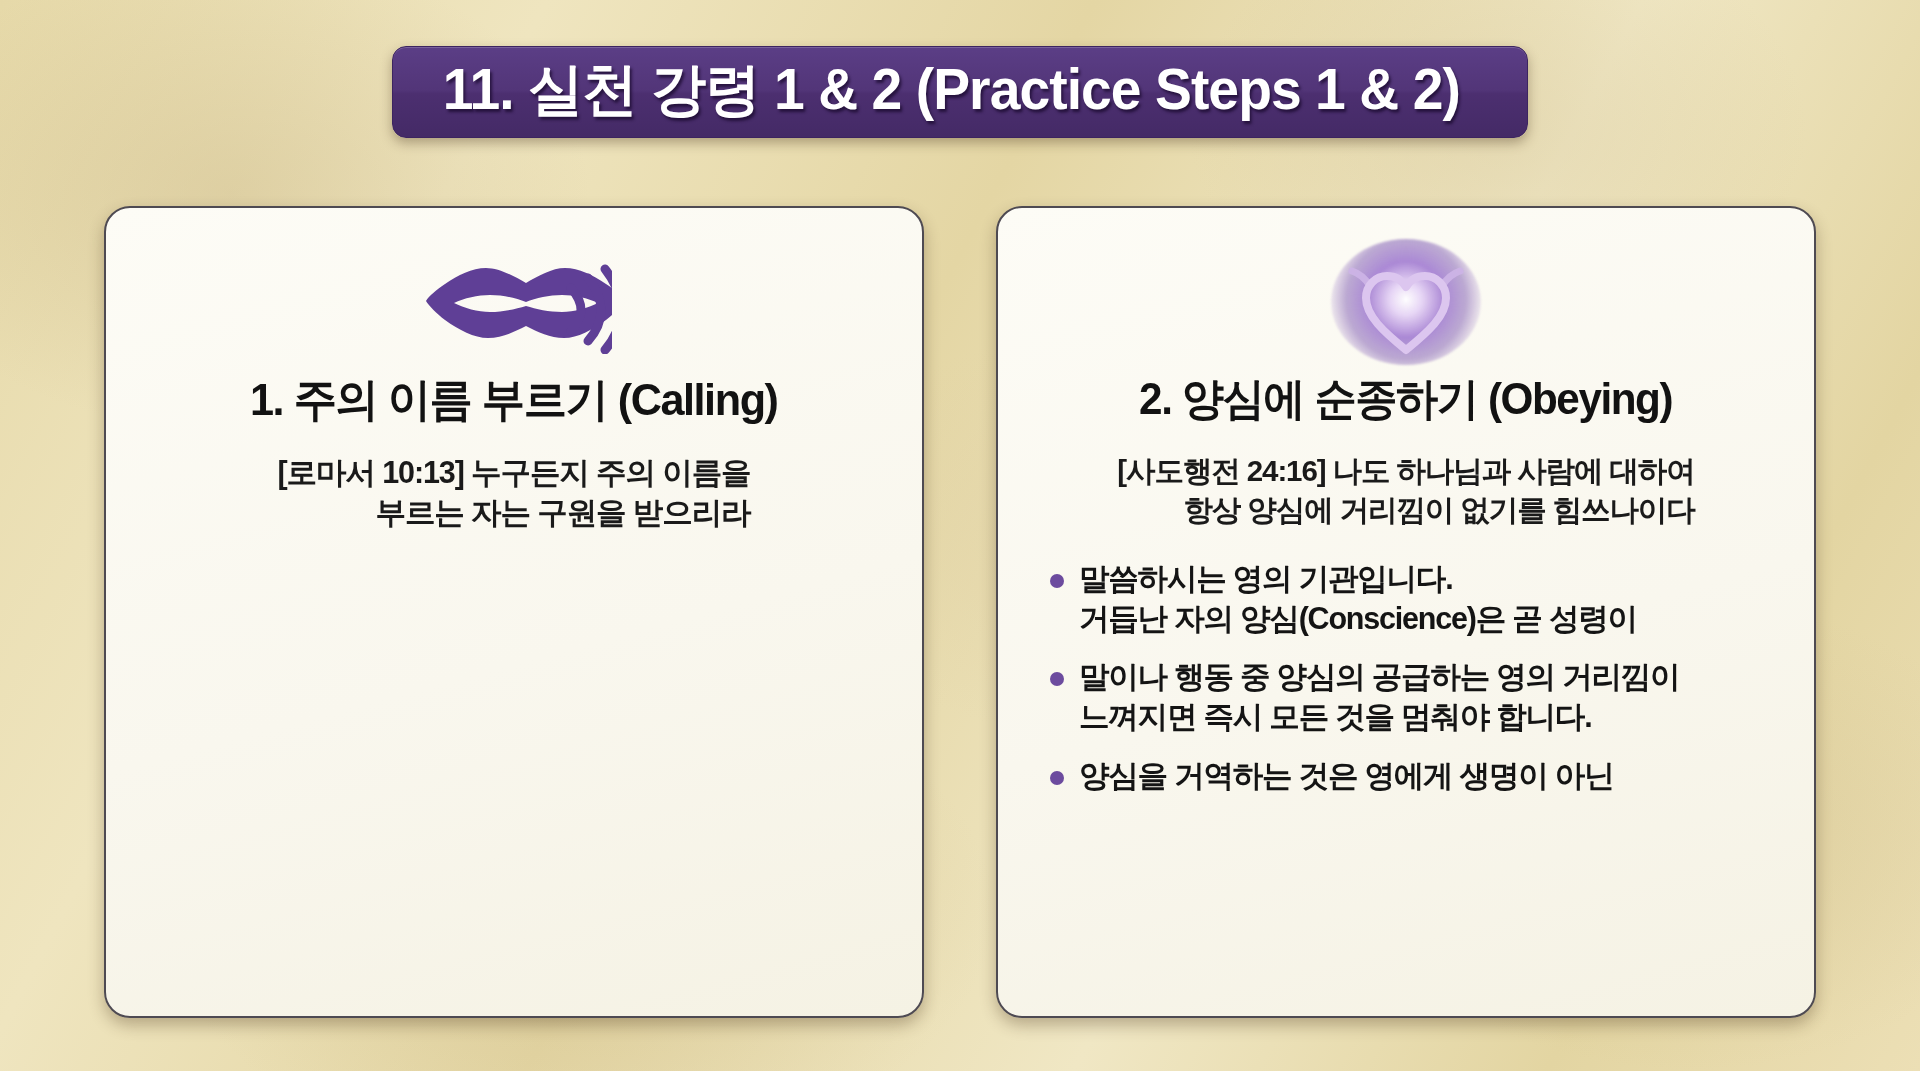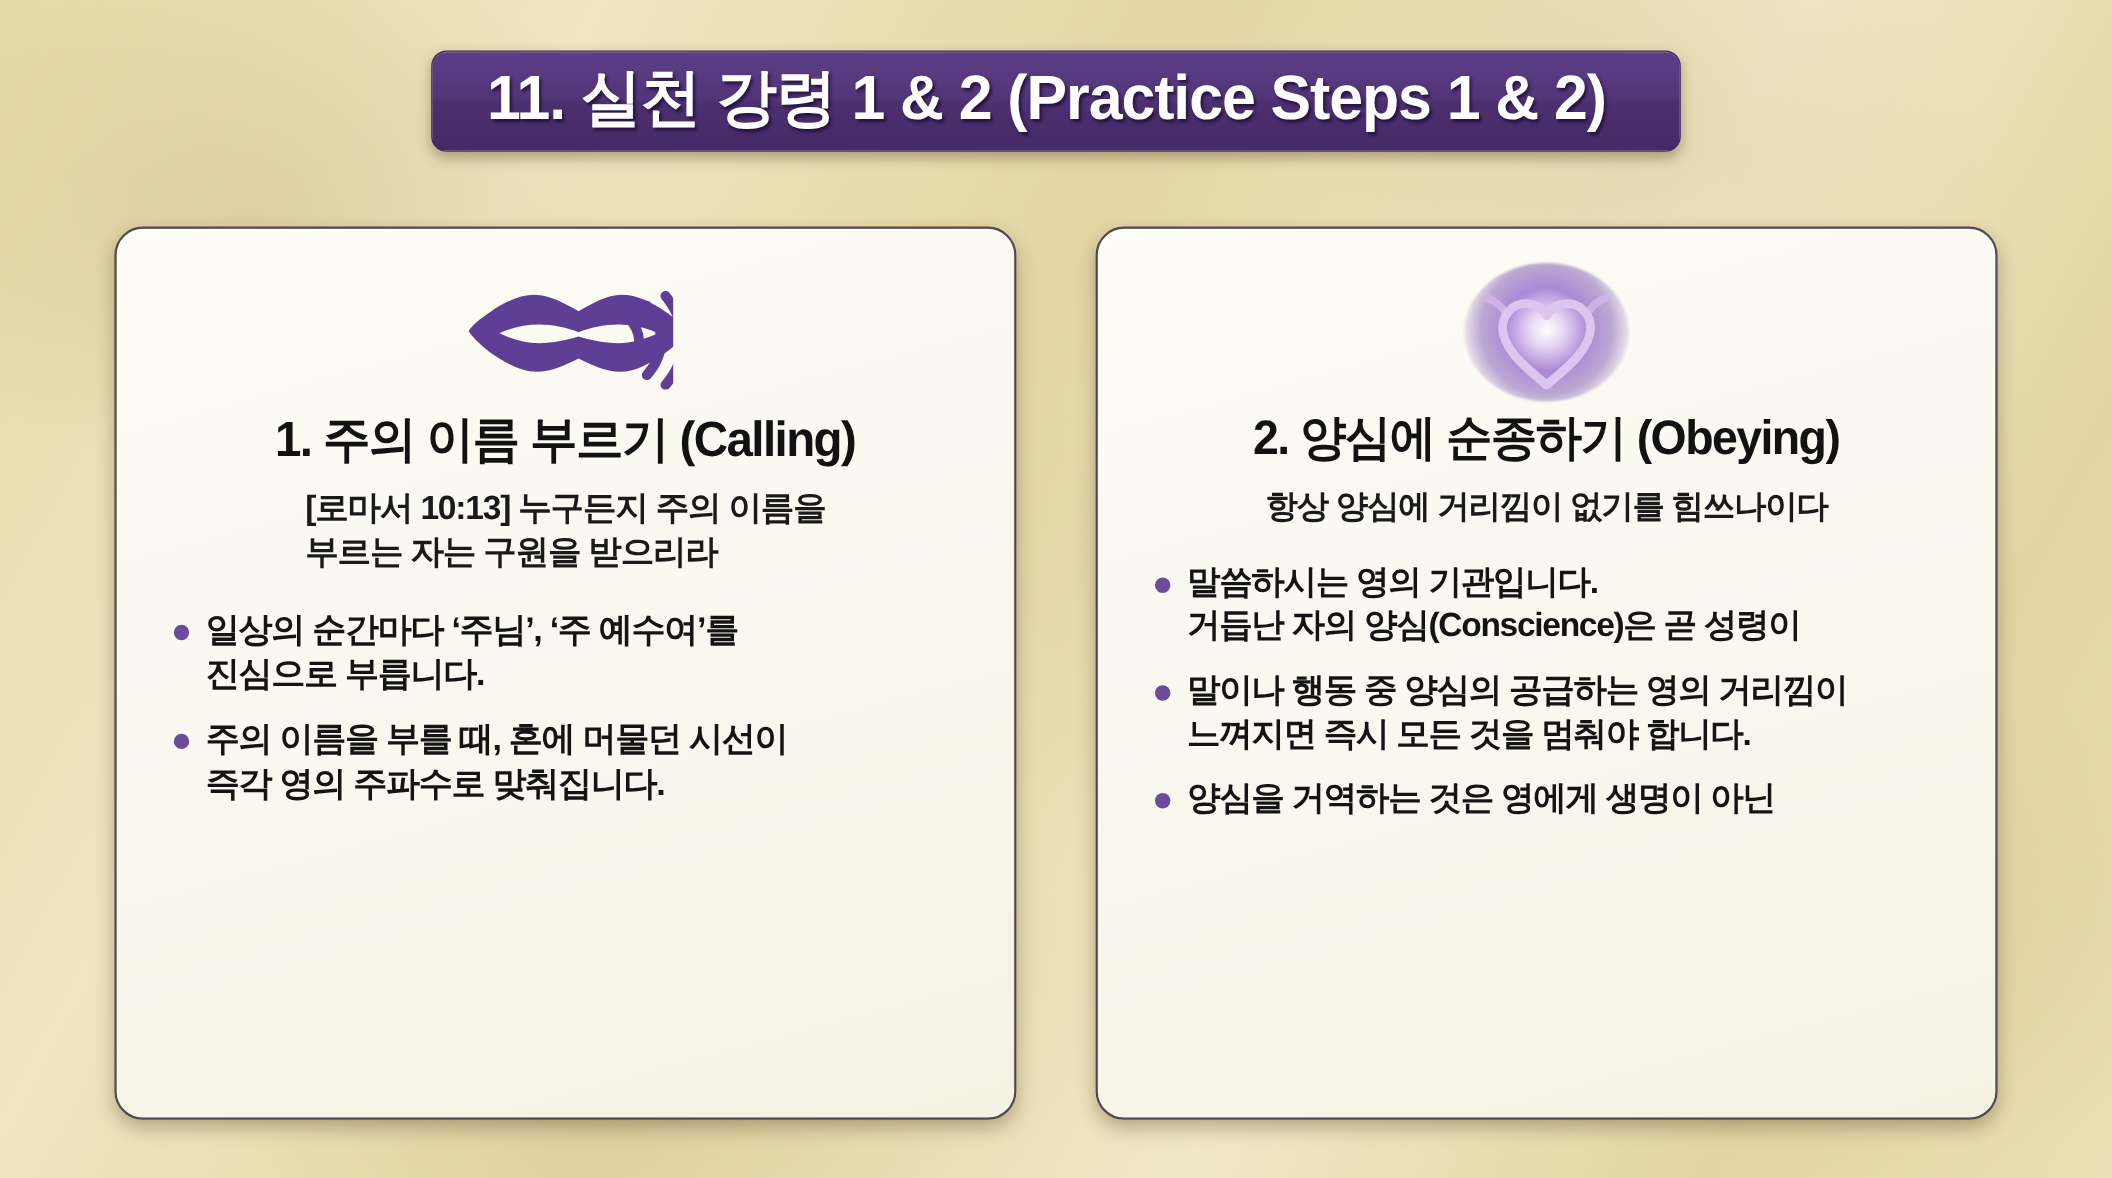--- a/index.html
+++ b/index.html
@@ -125,23 +125,23 @@
     letter-spacing: -1.5px;
     line-height: 1.15;
     transform: scaleX(0.96);
   }
 
   
   .scripture {
     font-size: 30.5px;
     font-weight: 700;
     color: #1a1a1a;
-    text-align: left;
+    text-align: right;
     line-height: 1.33;
-    margin-top: 16px;
+    margin-top: 26px;
     letter-spacing: -1.1px;
     max-width: 760px;
   }
   .scripture .line { display: block; white-space: nowrap; }
 
   
   .bullets {
     margin-top: 30px;
     width: 100%;
     padding-left: 18px;
@@ -207,56 +207,41 @@
       </span>
     </div>
 
     <div class="card-heading">1. 주의 이름 부르기 (Calling)</div>
 
     <div class="scripture">
       <span class="line">[로마서 10:13] 누구든지 주의 이름을</span>
       <span class="line">부르는 자는 구원을 받으리라</span>
     </div>
 
-    <div class="bullets">
-      <div class="bullet">
-        <span class="bullet-dot"></span>
-        <span class="bullet-text">
-          <span class="line">일상의 순간마다 ‘주님’, ‘주 예수여’를</span>
-          <span class="line">진심으로 부릅니다.</span>
-        </span>
-      </div>
-      <div class="bullet">
-        <span class="bullet-dot"></span>
-        <span class="bullet-text">
-          <span class="line">주의 이름을 부를 때, 혼에 머물던 시선이</span>
-          <span class="line">즉각 영의 주파수로 맞춰집니다.</span>
-        </span>
-      </div>
-    </div>
   </div>
 
   <div class="card card-right">
 
     <div class="icon-area">
       <span class="heart-icon">
         <span class="heart-glow"></span>
         <svg width="120" height="112" viewBox="0 0 120 112">
           <g fill="none" stroke="#cdb4e6" stroke-width="7" stroke-linecap="round" opacity="0.95">
             <path d="M24 40c-5-8-12-13-18-15"></path>
             <path d="M96 40c5-8 12-13 18-15"></path>
           </g>
           <path d="M60 104C38 86 20 70 20 52c0-13 10-22 21-22 8 0 15 4 19 11 4-7 11-11 19-11 11 0 21 9 21 22 0 18-18 34-40 52z" fill="none" stroke="#dcc6ef" stroke-width="8" stroke-linejoin="round"></path>
         </svg>
       </span>
     </div>
 
     <div class="card-heading">2. 양심에 순종하기 (Obeying)</div>
 
     <div class="scripture">
+      <span class="line">[사도행전 24:16] 나도 하나님과 사람에 대하여</span>
       <span class="line">항상 양심에 거리낌이 없기를 힘쓰나이다</span>
     </div>
 
     <div class="bullets">
       <div class="bullet">
         <span class="bullet-dot"></span>
         <span class="bullet-text">
           <span class="line">말씀하시는 영의 기관입니다.</span>
           <span class="line">거듭난 자의 양심(Conscience)은 곧 성령이</span>
         </span>

